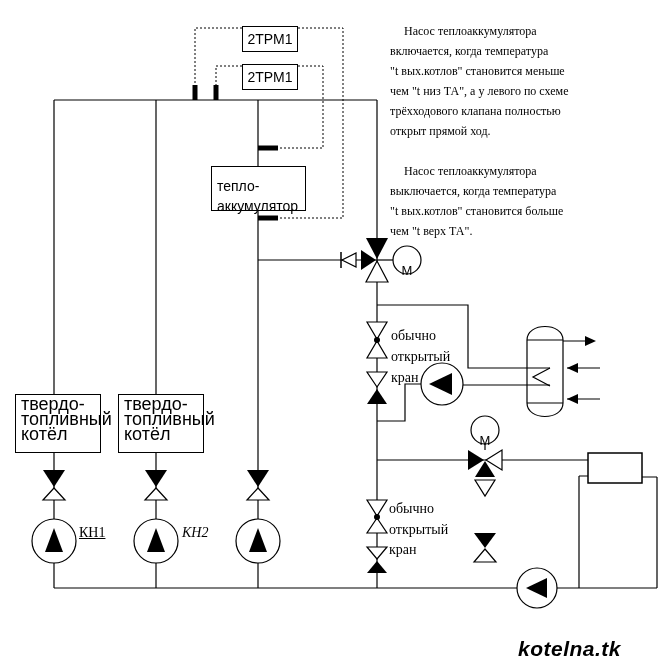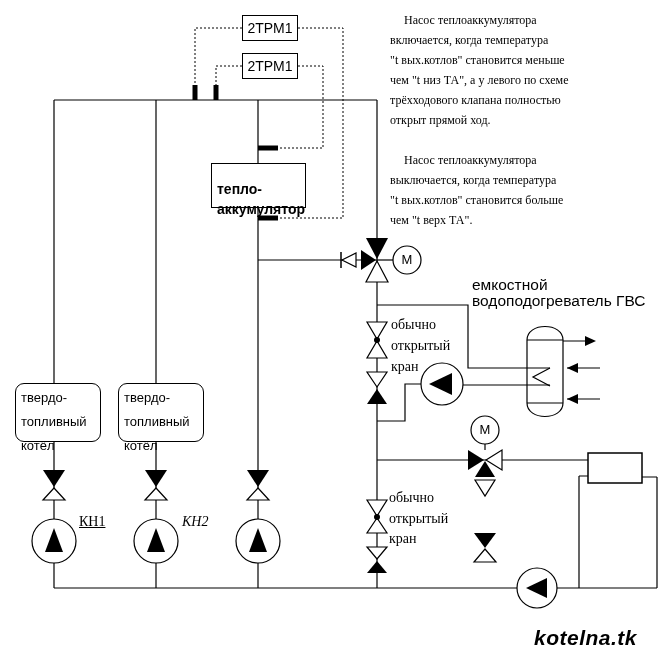--- a/index.html
+++ b/index.html
@@ -1,27 +1,27 @@
 <!DOCTYPE html>
 <html><head>
 <meta charset="utf-8">
 <style>
   html,body{margin:0;padding:0;background:#ffffff;}
   #stage{position:relative;width:660px;height:663px;background:#ffffff;overflow:hidden;
          font-family:"Liberation Sans","DejaVu Sans",sans-serif;color:#000;}
   #schematic{position:absolute;left:0;top:0;}
-  .lbl{position:absolute;white-space:pre-line;}
+  .lbl{position:absolute;white-space:pre-line;margin-top:11px;}
   .boxed{border:1px solid #000;background:#fff;box-sizing:border-box;}
-  .sans13{font-size:13px;line-height:24px;border-radius:9px;}
+  .sans13{font-size:18px;line-height:15px;}
   .sans14{font-size:14px;line-height:20px;}
   .serif{font-family:"Liberation Serif","DejaVu Serif",serif;}
   .para{font-size:12px;line-height:20px;text-indent:14px;}
   .ctrl{font-size:14px;line-height:24px;text-align:center;}
   .motor{font-size:13px;line-height:16px;text-align:center;width:28px;}
-  .watermark{font-weight:bold;font-style:italic;font-size:21px;letter-spacing:0.5px;text-align:right;}
+  .watermark{font-weight:bold;font-style:italic;font-size:21px;letter-spacing:0.5px;text-align:center;}
 </style>
 </head>
 <body>
 
 <div id="stage">
 
 <svg id="schematic" width="660" height="663" viewBox="0 0 660 663">
 
   <g stroke="#000" stroke-width="1" fill="none" stroke-dasharray="2,2">
     <path d="M242,28 H195 V85"></path>
@@ -148,21 +148,21 @@
     <circle cx="537" cy="588" r="20" fill="#fff" stroke="#000" stroke-width="1.2"></circle>
     <polygon points="547,578 547,598 526,588" fill="#000"></polygon>
   </g>
 
   <rect x="588" y="453" width="54" height="30" fill="#fff" stroke="#000" stroke-width="1.5"></rect>
 </svg>
 
   <div class="lbl boxed ctrl" style="left:242px;top:15px;width:56px;height:26px;">2ТРМ1</div>
   <div class="lbl boxed ctrl" style="left:242px;top:53px;width:56px;height:26px;">2ТРМ1</div>
 
-  <div class="lbl boxed sans14" style="left:211px;top:163px;width:95px;height:45px;padding:15px 5px;font-weight:bold;">тепло-
+  <div class="lbl boxed sans14" style="left:211px;top:155px;width:95px;height:45px;padding:9px 5px;">тепло-
 аккумулятор</div>
 
   <div class="lbl boxed sans13" style="left:15px;top:383px;width:86px;height:59px;padding:2px 5px;">твердо-
 топливный
 котёл</div>
   <div class="lbl boxed sans13" style="left:118px;top:383px;width:86px;height:59px;padding:2px 5px;">твердо-
 топливный
 котёл</div>
 
   <div class="lbl serif" style="left:79px;top:514px;font-size:14px;text-decoration:underline;">КН1</div>
@@ -171,22 +171,20 @@
   <div class="lbl motor" style="left:393px;top:252px;">М</div>
   <div class="lbl motor" style="left:471px;top:422px;">М</div>
 
   <div class="lbl serif" style="left:391px;top:314px;font-size:14px;line-height:21px;">обычно
 открытый
 кран</div>
   <div class="lbl serif" style="left:389px;top:488px;font-size:14px;line-height:20.5px;">обычно
 открытый
 кран</div>
 
-  <div class="lbl" style="left:472px;top:277px;font-size:15.5px;line-height:16px;">емкостной
-водоподогреватель ГВС</div>
 
   <div class="lbl serif para" style="left:390px;top:10px;width:268px;">Насос теплоаккумулятора
 включается, когда температура
 "t вых.котлов" становится меньше
 чем "t низ ТА", а у левого по схеме
 трёхходового клапана полностью
 открыт прямой ход.</div>
   <div class="lbl serif para" style="left:390px;top:150px;width:268px;">Насос теплоаккумулятора
 выключается, когда температура
 "t вых.котлов" становится больше

